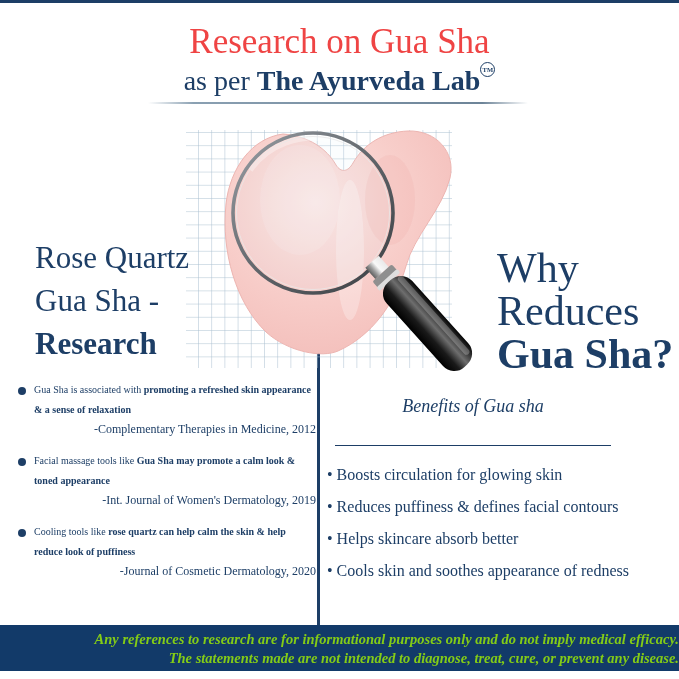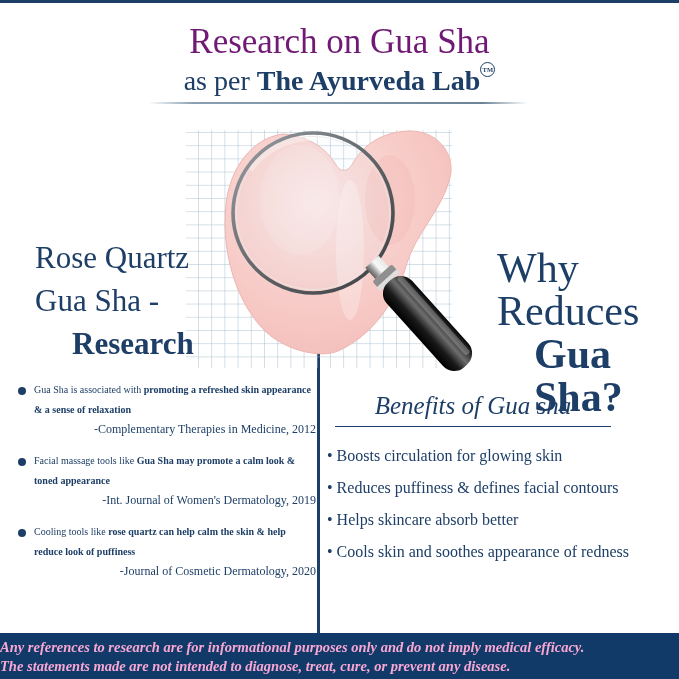--- a/index.html
+++ b/index.html
@@ -4,66 +4,66 @@
 <style>
   html,body{margin:0;padding:0;background:#ffffff;}
   .page{
     position:relative;width:679px;height:679px;overflow:hidden;
     font-family:"Liberation Serif","DejaVu Serif",serif;
     color:#1d3e66;background:#ffffff;
   }
   .top-rule{position:absolute;left:0;top:0;width:679px;height:3px;background:#1d3e66;}
   
   .header{position:absolute;left:0;top:22px;width:679px;text-align:center;}
-  .main-title{font-size:35px;line-height:40px;font-weight:normal;margin:0;color:#701a75;}
+  .main-title{font-size:35px;line-height:40px;font-weight:normal;margin:0;color:#ef4444;}
   .sub-title{font-size:28px;line-height:34px;color:#1d3e66;}
   .sub-title b{font-weight:bold;}
   .tm-badge{
     display:inline-block;border:1.4px solid #1d3e66;border-radius:50%;
     width:13px;height:13px;font-size:6.5px;line-height:13px;text-align:center;
     vertical-align:18px;font-weight:bold;letter-spacing:0;
   }
   .title-rule{
     position:absolute;left:148px;top:102px;width:380px;height:2px;
     background:linear-gradient(90deg,rgba(125,145,165,0),#8aa0b2 12%,#6d8498 88%,rgba(125,145,165,0));
   }
   
   .hero-svg{position:absolute;left:175px;top:103px;width:310px;height:280px;z-index:1;}
   
   .left-heading{position:absolute;left:35px;top:236px;z-index:2;font-size:31px;line-height:43px;}
   .right-heading{position:absolute;left:497px;top:247px;z-index:2;font-size:42px;line-height:43px;}
   .heading-line{display:block;}
-  .heading-bold{font-weight:bold;margin-left:37px;}
+  .heading-bold{font-weight:bold;}
   
   .v-divider{position:absolute;left:317px;top:349px;width:2.5px;height:284px;background:#1d3e66;z-index:0;}
   
   .research{position:absolute;left:18px;top:380px;width:298px;z-index:2;}
   .r-item{display:flex;margin-bottom:15px;}
   .r-dot{flex:0 0 8px;width:8px;height:8px;border-radius:50%;background:#1d3e66;margin:7px 8px 0 0;}
   .r-body{flex:1;}
   .r-text{margin:0;font-size:10px;line-height:20px;}
   .r-text b{font-weight:bold;}
   .r-cite{margin:2px 0 0 2px;font-size:12px;line-height:14px;text-align:right;}
   
   .benefits{position:absolute;left:327px;top:390px;width:330px;z-index:2;}
   .benefits-header{
     width:276px;margin-left:8px;text-align:center;
-    font-size:25px;font-style:italic;line-height:32px;
-    padding-bottom:4px;border-bottom:1.5px solid #1d3e66;
+    font-size:18px;font-style:italic;line-height:32px;
+    padding-bottom:23px;border-bottom:1.5px solid #1d3e66;
   }
   .b-list{margin:14px 0 0 0;padding:0;list-style:none;}
   .b-item{
     font-size:16px;line-height:29px;margin-bottom:3px;
     padding-left:17px;text-indent:-17px;width:300px;
   }
   .b-item::before{content:"• ";}
   
   .disclaimer{
-    position:absolute;left:0;bottom:0;width:679px;height:46px;background:#123a69;
-    color:#f9a8d4;text-align:left;font-style:italic;font-weight:bold;
+    position:absolute;left:0;bottom:8px;width:679px;height:46px;background:#123a69;
+    color:#84cc16;text-align:right;font-style:italic;font-weight:bold;
     font-size:14.5px;line-height:19px;padding-top:5px;box-sizing:border-box;z-index:3;
   }
 </style>
 </head>
 <body>
 
 <div class="page">
 
   <div class="top-rule"></div>
 

